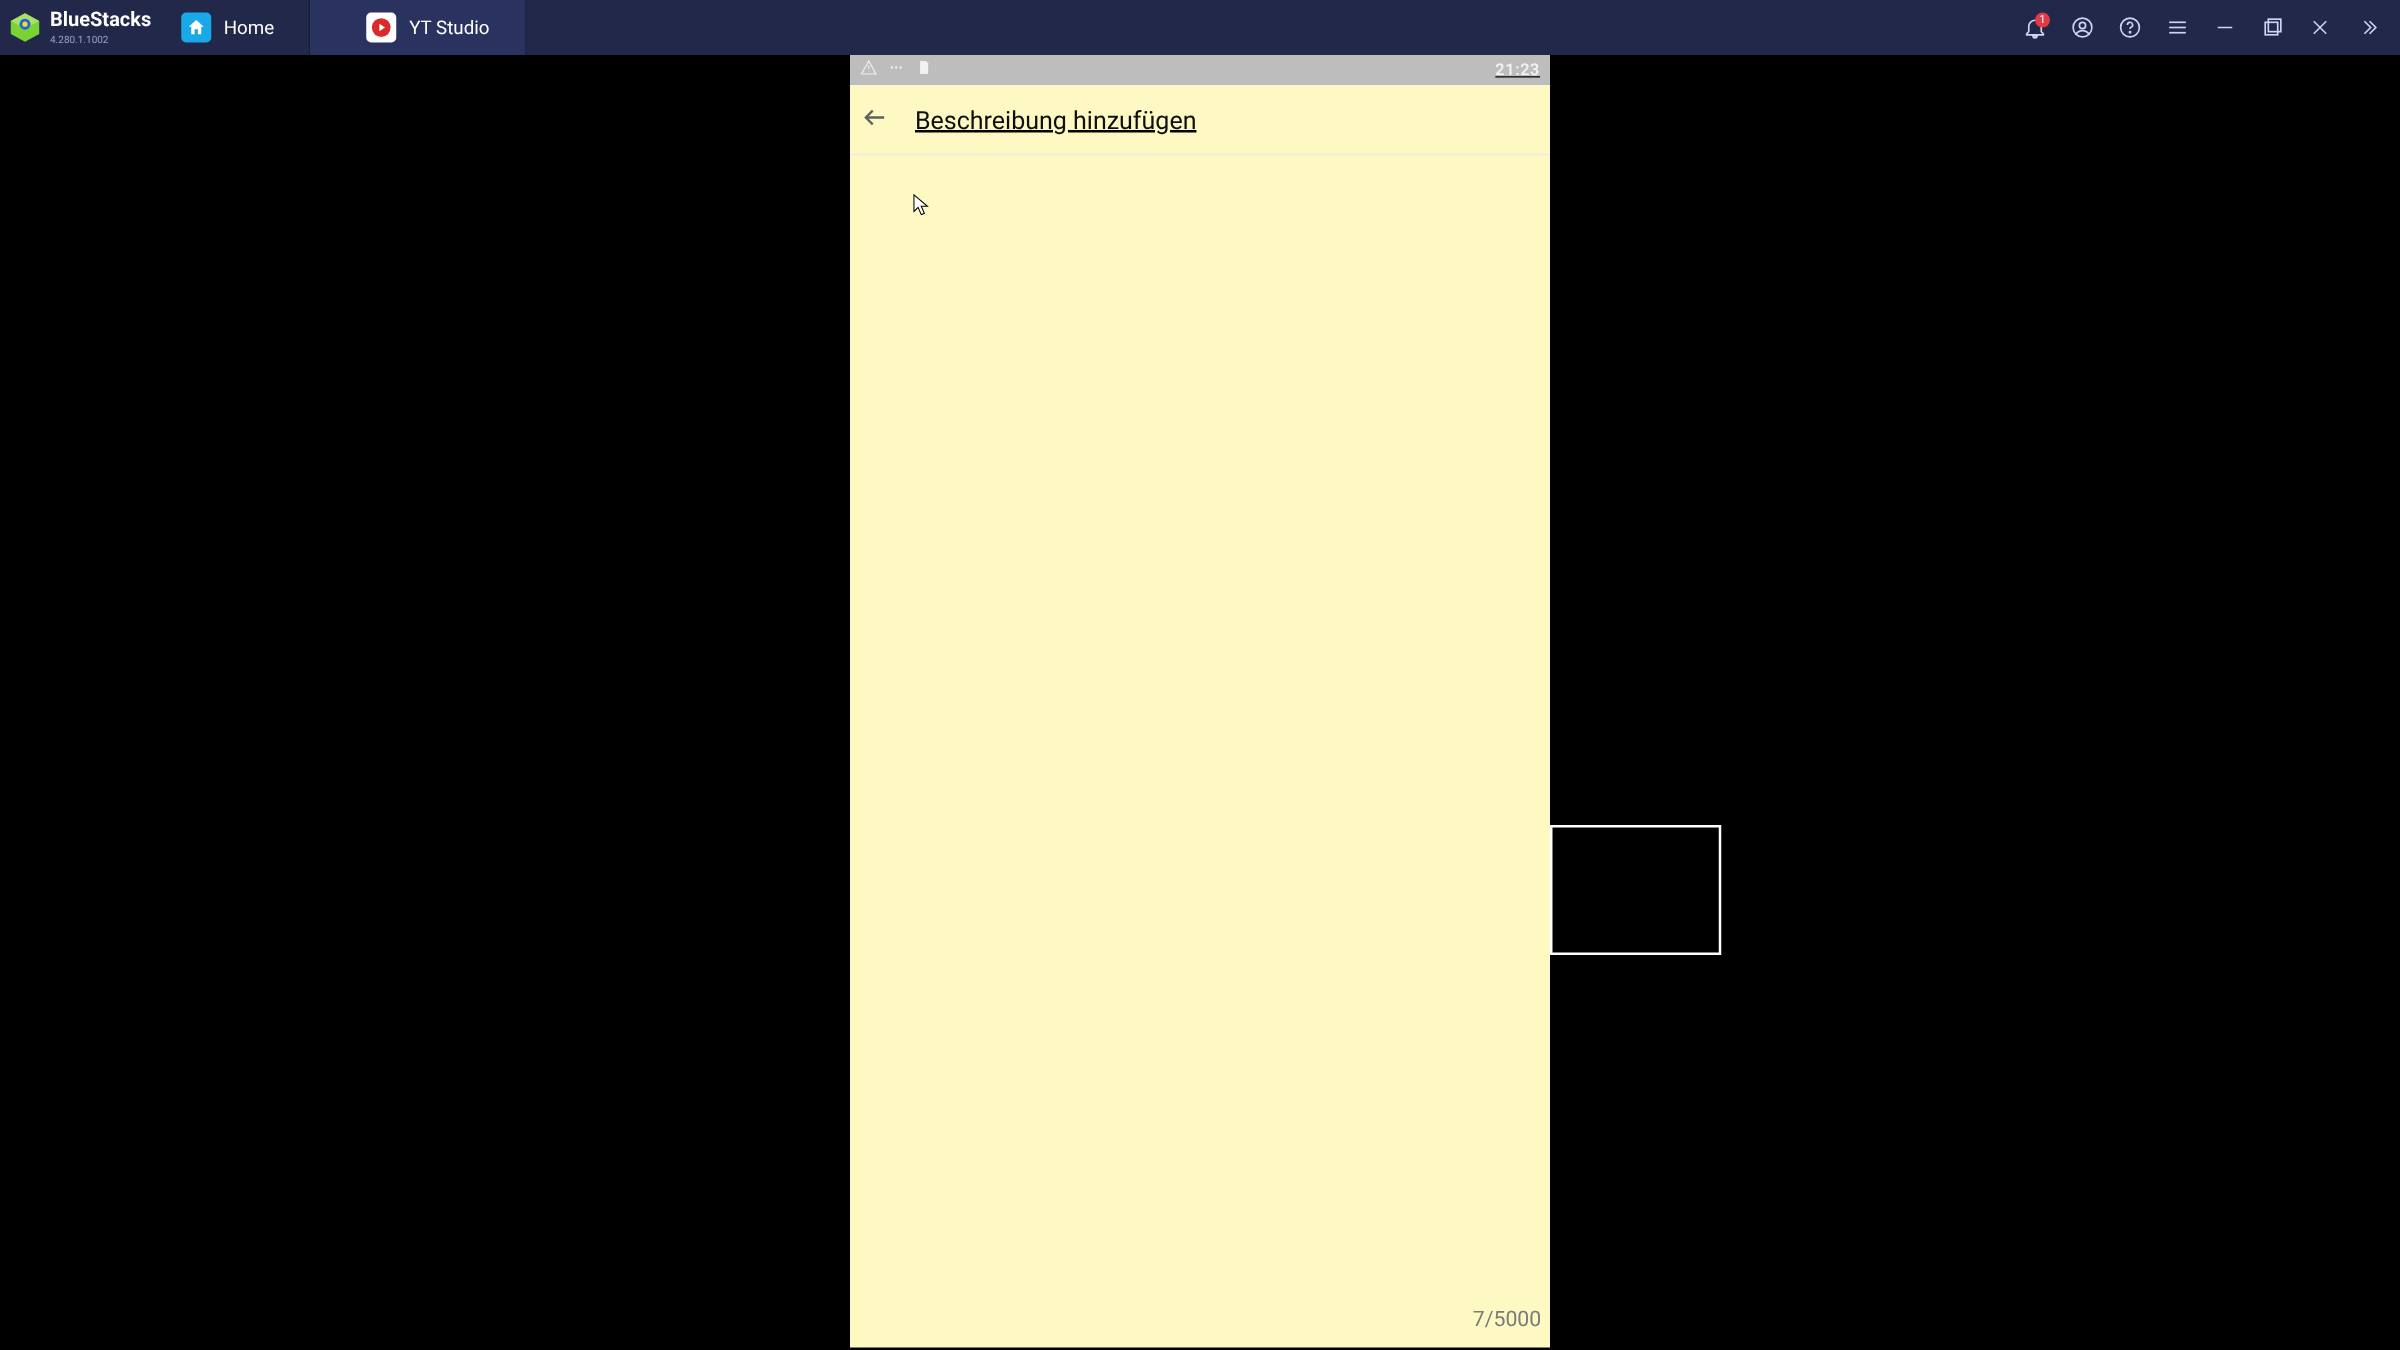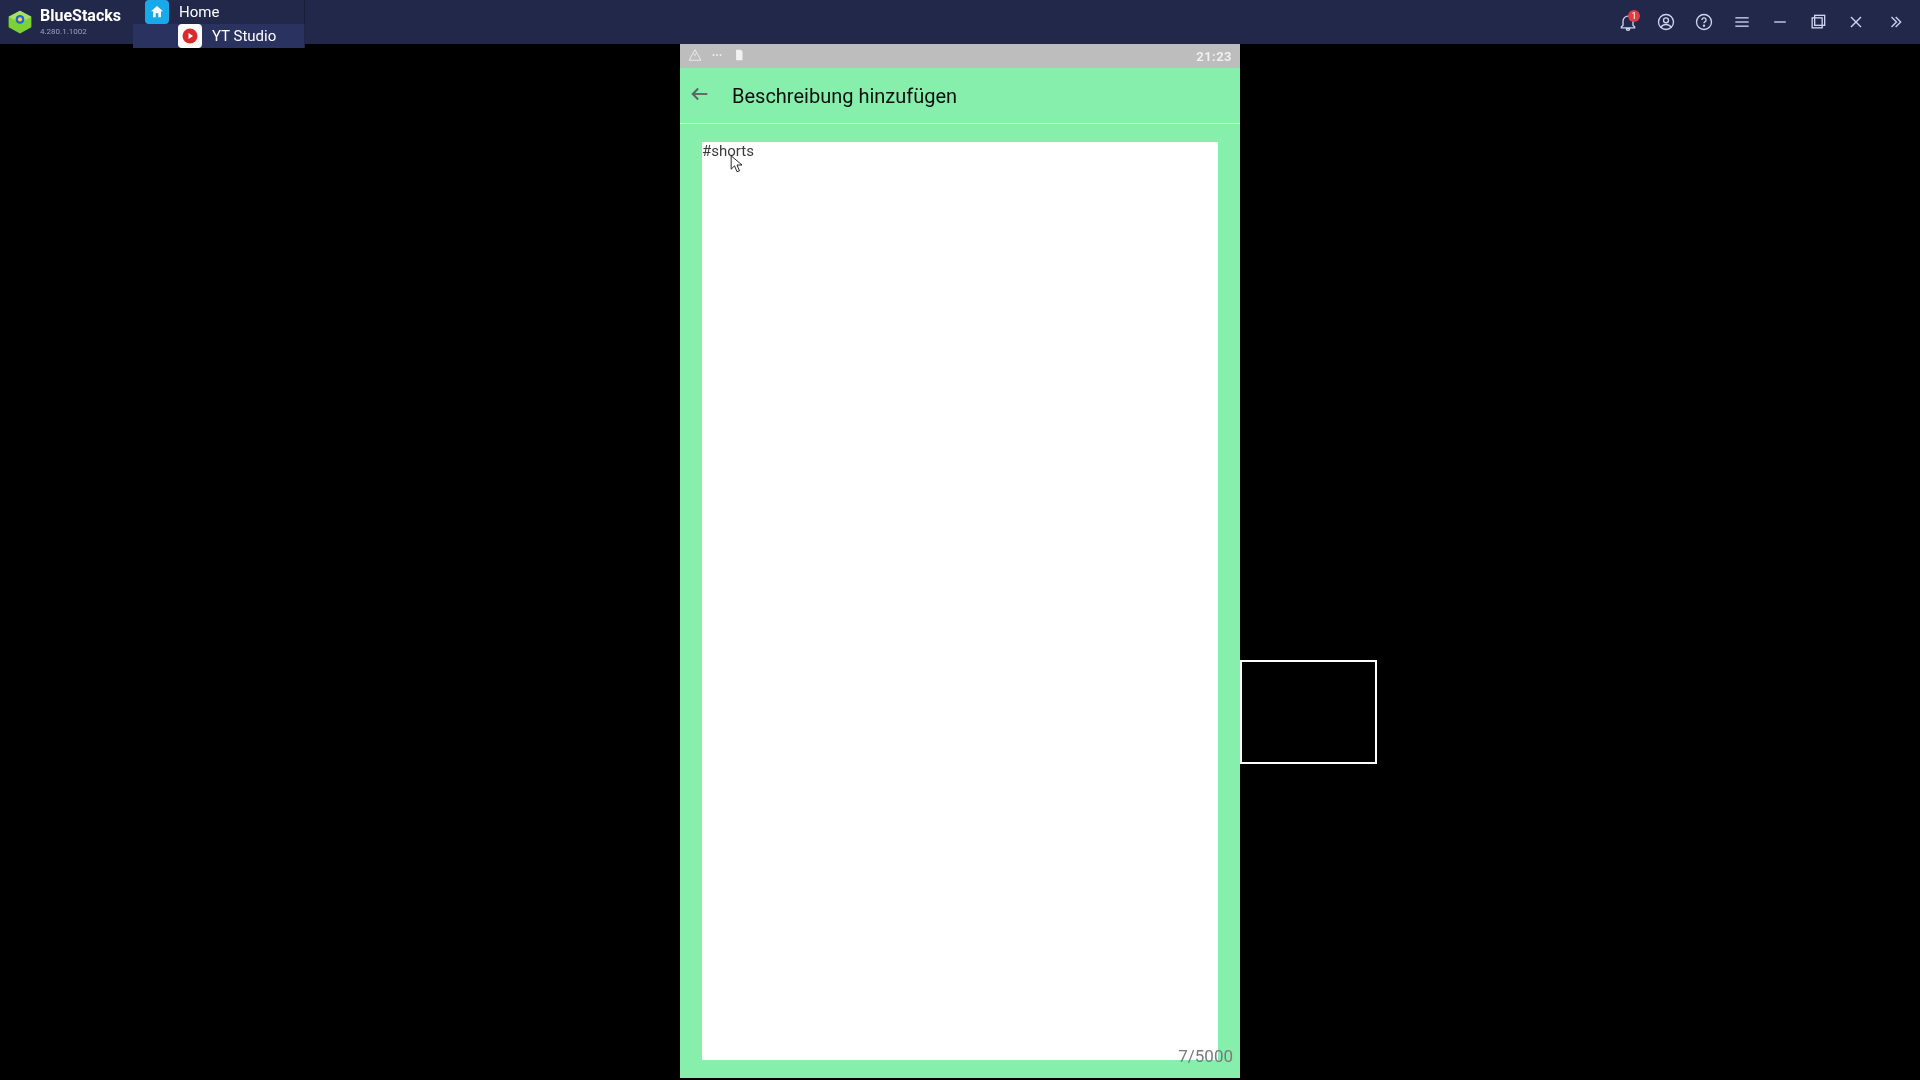--- a/index.html
+++ b/index.html
@@ -31,21 +31,21 @@
 .bs-logo-icon {
   width: 28px; height: 28px;
   position: relative;
   margin-right: 6px;
 }
 .bs-logo-icon svg { width: 100%; height: 100%; }
 .bs-logo-text { display: flex; flex-direction: column; line-height: 1; }
 .bs-logo-text .name { font-size: 16px; font-weight: 700; color: #fff; }
 .bs-logo-text .ver  { font-size: 8px; color: #9aa0c7; margin-top: 4px; }
 
-.bs-tabs { display: flex; height: 100%; flex-direction: column; }
+.bs-tabs { display: flex; height: 100%; }
 .bs-tab {
   display: flex; align-items: center;
   padding: 0 28px 0 12px;
   height: 100%;
   color: #fff; font-size: 15px;
   border-right: 1px solid rgba(0,0,0,0.25);
   cursor: pointer;
   position: relative;
 }
 .bs-tab.active { background: #2a3360; padding-left: 45px; }
@@ -98,22 +98,22 @@
 
 .outline-rect {
   position: absolute;
   border: 2px solid #fff;
   background: #000;
 }
 
 
 .phone {
   position: absolute;
-  background: #86efac;
-  display: flex; flex-direction: column;
+  background: #fef9c3;
+  display: flex; flex-direction: column; text-decoration: underline;
 }
 
 
 .statusbar {
   height: 24px;
   background: #bdbdbd;
   display: flex; align-items: center;
   padding: 0 8px;
   color: #f2f2f2;
   font-size: 13px;
@@ -302,21 +302,20 @@
           <svg viewBox="0 0 24 24">
               <line x1="20" y1="12" x2="4" y2="12"></line>
               <polyline points="10 6 4 12 10 18"></polyline>
             </svg>
         </span>
       </div>
       <div class="app-title">Beschreibung hinzufügen</div>
     </div>
 
     <div class="desc-body">
-      <textarea class="desc-text" style="">#shorts</textarea>
       <div class="counter">7/5000</div>
     </div>
   </div>
 
   <div class="cursor" style="left:730px;top:113px;">
     <svg viewBox="0 0 16 24">
         <path d="M1 1l0 16 4-4 3 7 3-1-3-7 6 0L1 1z" fill="#fff" stroke="#000" stroke-width="1"></path>
       </svg>
   </div>
 </div>

